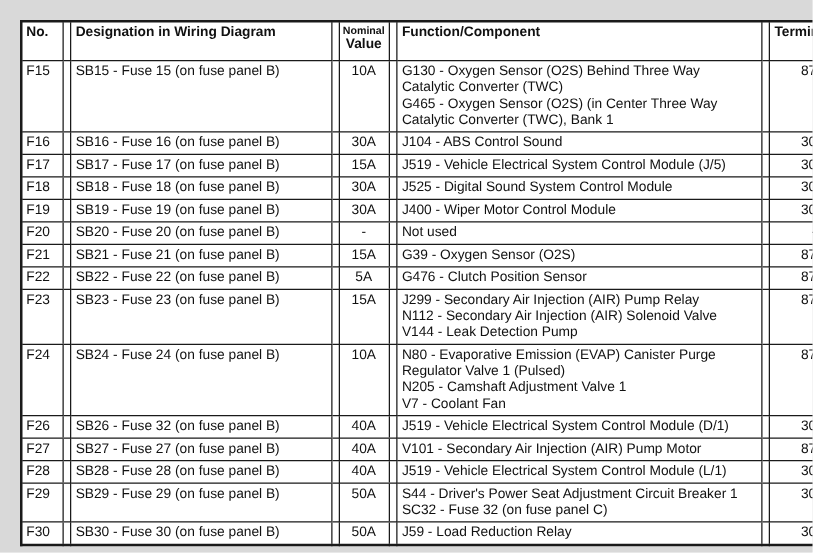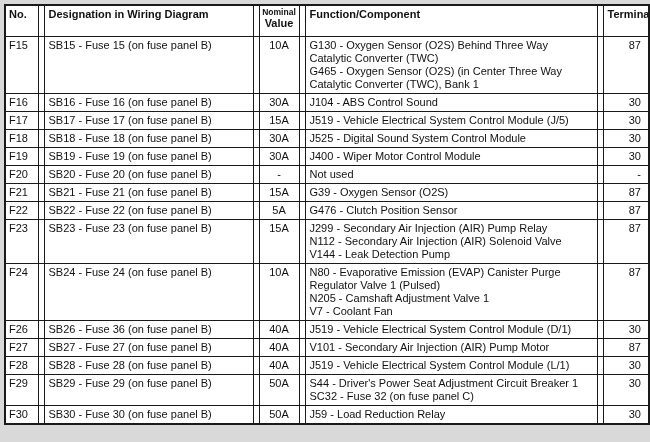--- a/index.html
+++ b/index.html
@@ -5,21 +5,21 @@
   html, body {
     margin: 0;
     padding: 0;
     background: #d9d9d9;
     font-family: "Liberation Sans", "DejaVu Sans", sans-serif;
   }
   .page {
     width: 650px;
     height: 442px;
     box-sizing: border-box;
-    padding: 4px;
+    padding: 16px;
     background: #d9d9d9;
   }
   table.fuse-table {
     width: 644px;
     border-collapse: collapse;
     table-layout: fixed;
     background: #ffffff;
     border: 2px solid #1a1a1a;
     font-size: 11px;
     line-height: 13px;
@@ -219,21 +219,21 @@
 N205 - Camshaft Adjustment Valve 1
 V7 - Coolant Fan</td>
     <td class="spacer"></td>
     <td class="col-term">87</td>
   </tr>
 
 
   <tr>
     <td class="col-no">F26</td>
     <td class="spacer"></td>
-    <td class="col-desig">SB26 - Fuse 36 (on fuse panel B)</td>
+    <td class="col-desig">SB26 - Fuse 32 (on fuse panel B)</td>
     <td class="spacer"></td>
     <td class="col-nominal">40A</td>
     <td class="spacer"></td>
     <td class="col-func">J519 - Vehicle Electrical System Control Module (D/1)</td>
     <td class="spacer"></td>
     <td class="col-term">30</td>
   </tr>
 
   <tr>
     <td class="col-no">F27</td>

